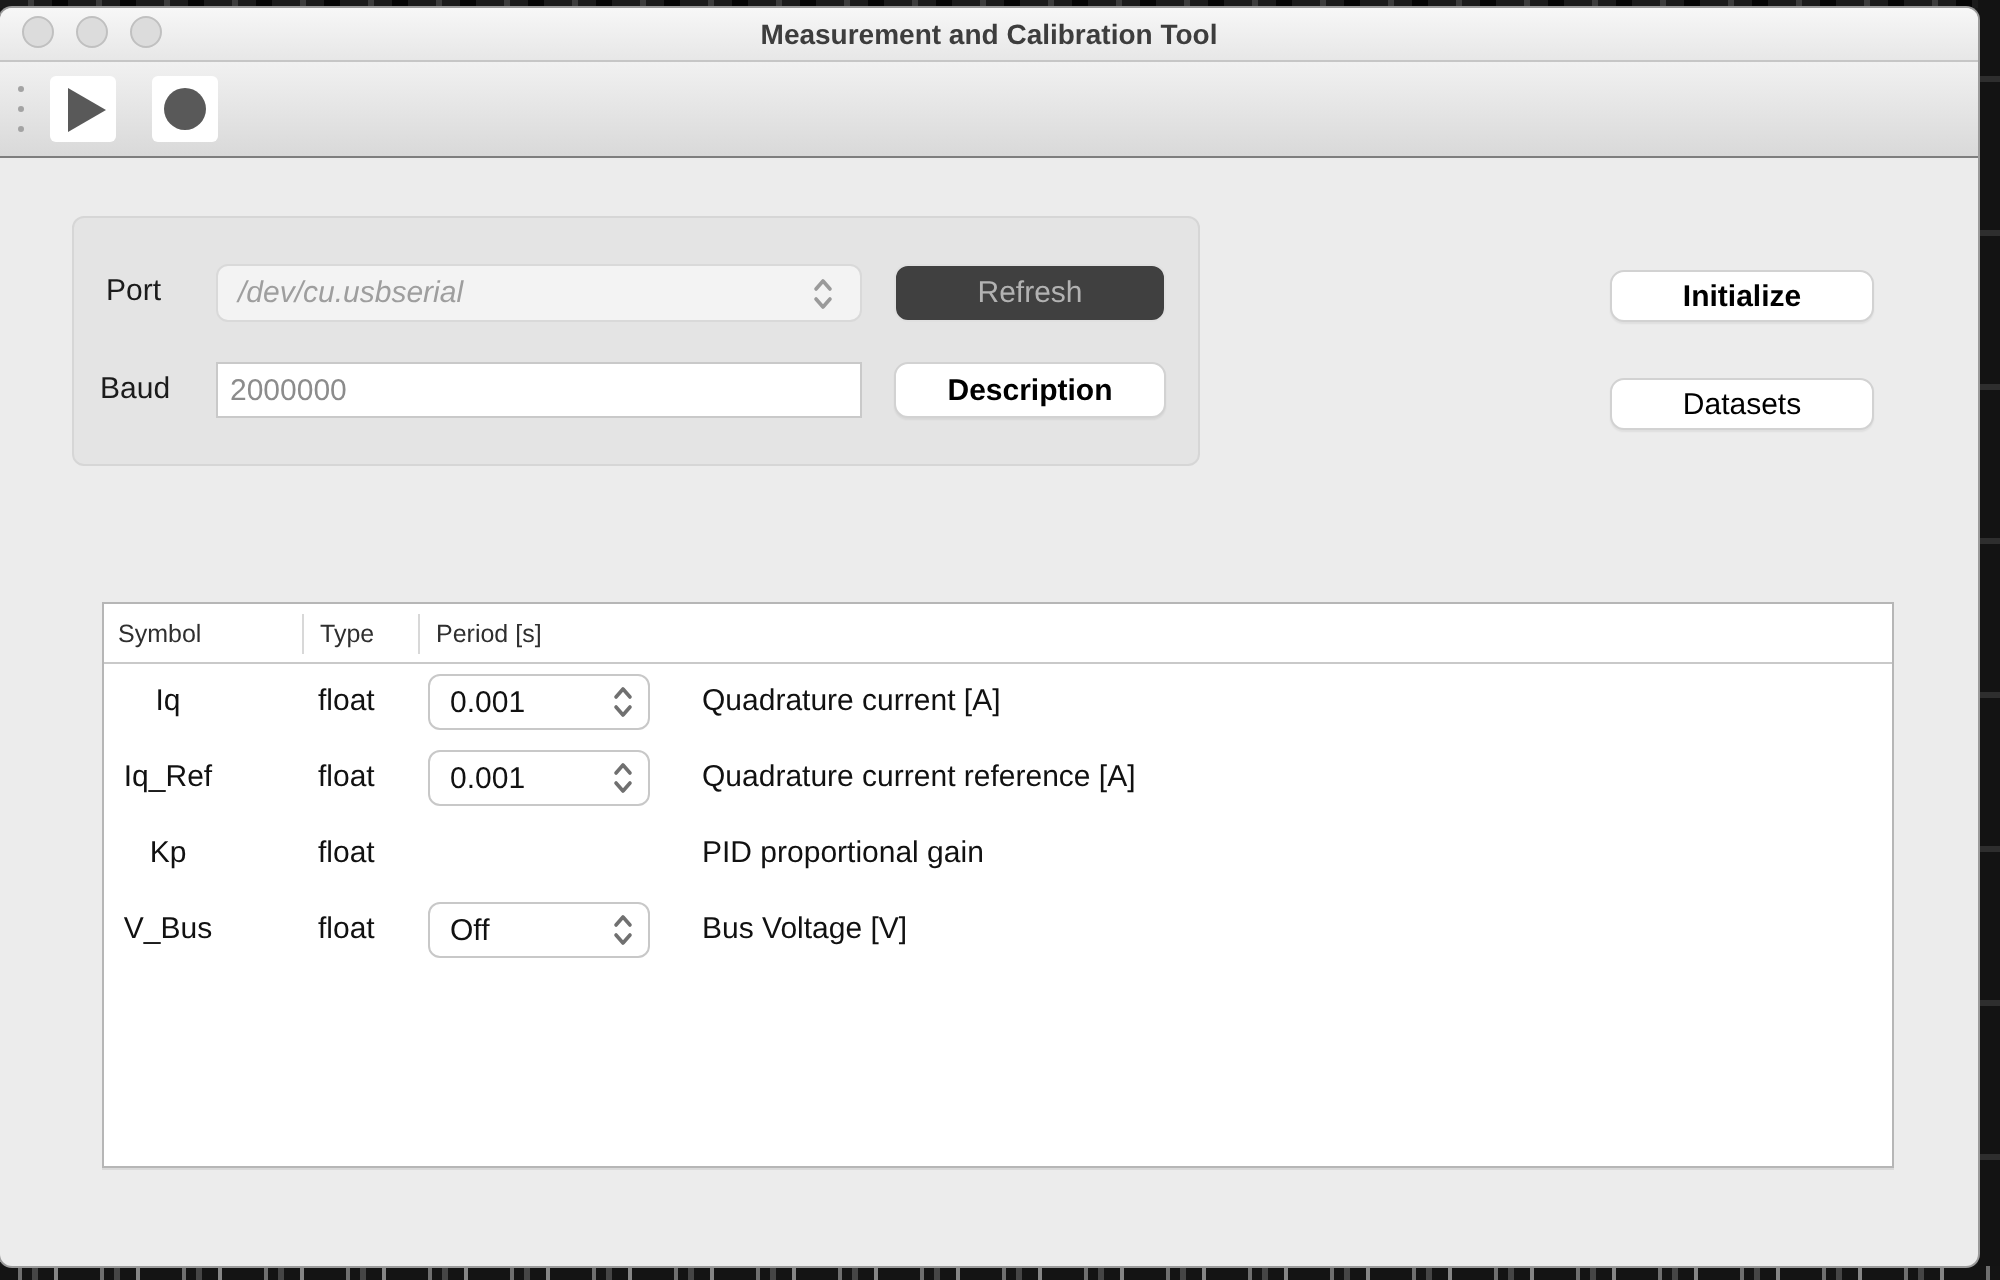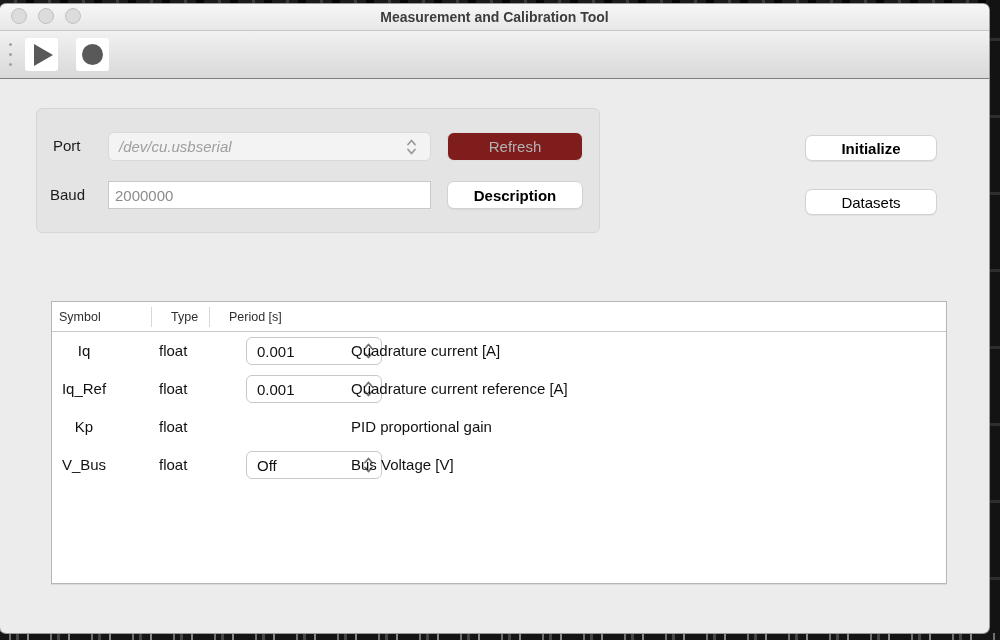--- a/index.html
+++ b/index.html
@@ -80,43 +80,43 @@
   .text-input{
     position:absolute;left:71px;top:72px;width:323px;height:28px;box-sizing:border-box;
     background:#fff;border:1px solid #c9c9c9;font-size:15px;color:#8c8c8c;
     padding:0 0 0 6px;font-family:inherit;outline:none;
   }
   .push-btn{
     position:absolute;box-sizing:border-box;background:#fff;border:1px solid #d2d2d2;
     border-radius:7px;font-size:15px;text-align:center;color:#000;
     font-family:inherit;padding:0;box-shadow:0 1px 1px rgba(0,0,0,0.06);
   }
-  .btn-refresh{left:410px;top:23px;width:136px;height:29px;background:#7f1d1d;color:#b2b2b2;border-color:#e0e0e0;font-weight:500;box-shadow:none;}
+  .btn-refresh{left:410px;top:23px;width:136px;height:29px;background:#404040;color:#b2b2b2;border-color:#e0e0e0;font-weight:500;box-shadow:none;}
   .btn-disconnect{left:410px;top:72px;width:136px;height:28px;font-weight:700;}
   .btn-initialize{left:805px;top:131px;width:132px;height:26px;font-weight:600;}
   .btn-datasets{left:805px;top:185px;width:132px;height:26px;font-weight:400;}
 
   
   .sym-table{
     position:absolute;left:51px;top:297px;width:896px;height:283px;box-sizing:border-box;
     background:#fff;border:1px solid #b6b6b6;box-shadow:0 1px 0 #d9d9d9;
   }
   .thead{
     display:flex;height:30px;box-sizing:border-box;border-bottom:1px solid #c9c9c9;
     align-items:center;font-size:12.5px;color:#2f2f2f;
   }
-  .th{box-sizing:border-box;height:20px;line-height:20px;padding-left:19px;}
+  .th{box-sizing:border-box;height:20px;line-height:20px;padding-left:8px;}
   .th-symbol{width:99px;padding-left:7px;}
   .th-type{width:58px;border-left:1px solid #d8d8d8;}
   .th-period{width:132px;border-left:1px solid #d8d8d8;}
   .th-desc{flex:1;border-left:1px solid #d8d8d8;padding-left:10px;}
   .trow{position:relative;height:38px;}
   .c-symbol{position:absolute;left:0;top:0;width:64px;height:38px;line-height:38px;text-align:center;font-size:15px;color:#111;}
   .c-type{position:absolute;left:107px;top:0;height:38px;line-height:38px;font-size:15px;color:#111;}
-  .c-combo{left:162px;top:5px;width:136px;height:28px;margin-left:32px;}
+  .c-combo{left:162px;top:5px;width:111px;height:28px;}
   .c-combo .val{font-weight:500;}
   .c-desc{position:absolute;left:299px;top:0;height:38px;line-height:38px;font-size:15px;color:#111;}
 </style>
 </head>
 <body>
 
 <div class="backdrop-top"></div>
 <div class="backdrop-right"></div>
 <div class="backdrop-bottom"></div>
 

